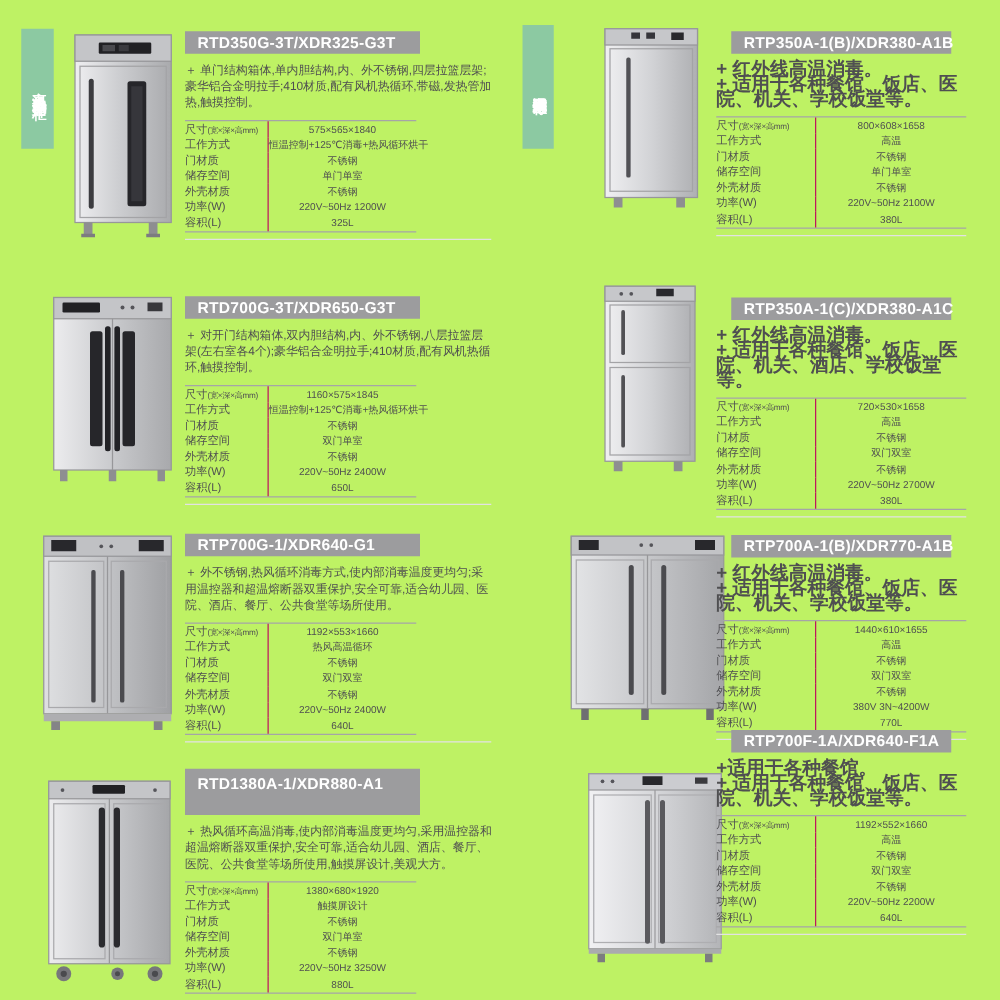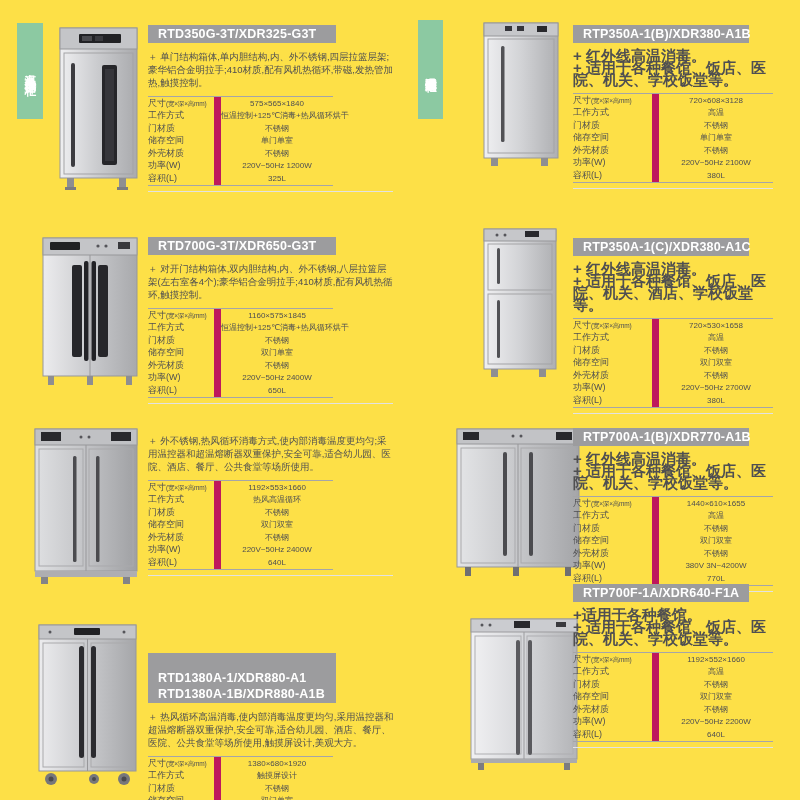--- a/index.html
+++ b/index.html
@@ -1,46 +1,46 @@
 <!DOCTYPE html>
 <html><head>
 <meta charset="utf-8">
 <style>
   html,body{margin:0;padding:0;background:#fff;}
-  .page{position:relative;width:800px;height:800px;background:#fde047;overflow:hidden;
+  .page{position:relative;width:800px;height:800px;background:#bef264;overflow:hidden;
         font-family:"Liberation Sans","DejaVu Sans",sans-serif;color:#4f4f51;}
   
   .vtab{position:absolute;background:#8cc9a2;color:#fff;writing-mode:vertical-rl;
         text-orientation:upright;display:flex;align-items:center;justify-content:center;
         font-size:11.5px;font-weight:bold;}
   #tabL{left:17px;top:23px;width:26px;height:96px;letter-spacing:2px;}
   #tabR{left:418px;top:20px;width:25px;height:99px;letter-spacing:.5px;}
   
   .info{position:absolute;}
   .info.L{left:148px;width:247px;}
   .info.R{left:573px;width:200px;}
   .bar{background:#9c9c9e;color:#ffffff;font-weight:bold;font-size:12.5px;height:18px;
        line-height:18px;padding-left:10px;letter-spacing:.2px;white-space:nowrap;}
   .L .bar{width:178px;}
-  .R .bar{width:166px;}
-  .bar.two{height:33px;line-height:16px;padding-top:17px;margin-top:38px;}
+  .R .bar{margin-left:12px;width:166px;}
+  .bar.two{height:33px;line-height:16px;padding-top:4px;}
   .bar.two div{height:16px;line-height:16px;}
   .desc{margin-top:7px;color:#4f4f51;}
   .L .desc{font-size:9.5px;line-height:13px;width:247px;}
   .R .desc{font-size:15px;line-height:12px;width:200px;font-weight:bold;}
   .desc p{margin:0;}
   .spec{margin-top:7px;border-top:1px solid #a5a5a7;border-bottom:1px solid #a5a5a7;
         font-size:9px;color:#4f4f51;}
   .L .spec{width:185px;}
   .R .spec{width:200px;}
   .row{display:flex;height:12.5px;align-items:center;}
   .lab{flex:0 0 66px;white-space:nowrap;overflow:hidden;}
   .R .lab{flex:0 0 79px;}
   .val{flex:1;height:100%;display:flex;align-items:center;justify-content:center;
-       border-left:7px solid #be185d;font-size:8px;white-space:nowrap;}
+       border-left:1px solid #be185d;font-size:8px;white-space:nowrap;}
   .sub{font-size:6.5px;letter-spacing:-.2px;}
   .sep{border-top:1px solid #e2e2e3;margin-top:5px;}
   .L .sep{width:245px;}
   .R .sep{width:200px;}
   
   .img{position:absolute;}
   .img svg{display:block;width:100%;height:100%;}
 </style>
 </head>
 <body>
@@ -321,20 +321,21 @@
         </div>
       <div class="row">
           <div class="lab">容积(L)</div>
           <div class="val">650L</div>
         </div>
     </div>
     <div class="sep"></div>
   </div>
 
   <div class="info L" style="top:427px">
+    <div class="bar"><span>RTP700G-1/XDR640-G1</span></div>
     <div class="desc">
         <p>＋ 外不锈钢,热风循环消毒方式,使内部消毒温度更均匀;采用温控器和超温熔断器双重保护,安全可靠,适合幼儿园、医院、酒店、餐厅、公共食堂等场所使用。</p>
       </div>
     <div class="spec">
       <div class="row">
           <div class="lab"><span>尺寸</span><span class="sub">(宽×深×高mm)</span></div>
           <div class="val">1192×553×1660</div>
         </div>
       <div class="row">
           <div class="lab">工作方式</div>
@@ -360,21 +361,20 @@
           <div class="lab">容积(L)</div>
           <div class="val">640L</div>
         </div>
     </div>
     <div class="sep"></div>
   </div>
 
   <div class="info L" style="top:615px">
     <div class="bar two">
       <div>RTD1380A-1/XDR880-A1</div>
-      <div>RTD1380A-1B/XDR880-A1B</div>
     </div>
     <div class="desc">
         <p>＋ 热风循环高温消毒,使内部消毒温度更均匀,采用温控器和超温熔断器双重保护,安全可靠,适合幼儿园、酒店、餐厅、医院、公共食堂等场所使用,触摸屏设计,美观大方。</p>
       </div>
     <div class="spec">
       <div class="row">
           <div class="lab"><span>尺寸</span><span class="sub">(宽×深×高mm)</span></div>
           <div class="val">1380×680×1920</div>
         </div>
       <div class="row">
@@ -407,21 +407,21 @@
 
   <div class="info R" style="top:25px">
     <div class="bar"><span>RTP350A-1(B)/XDR380-A1B</span></div>
     <div class="desc">
       <p>+ 红外线高温消毒。</p>
       <p>+ 适用于各种餐馆、饭店、医院、机关、学校饭堂等。</p>
     </div>
     <div class="spec">
       <div class="row">
           <div class="lab"><span>尺寸</span><span class="sub">(宽×深×高mm)</span></div>
-          <div class="val">720×608×3128</div>
+          <div class="val">800×608×1658</div>
         </div>
       <div class="row">
           <div class="lab">工作方式</div>
           <div class="val">高温</div>
         </div>
       <div class="row">
           <div class="lab">门材质</div>
           <div class="val">不锈钢</div>
         </div>
       <div class="row">

